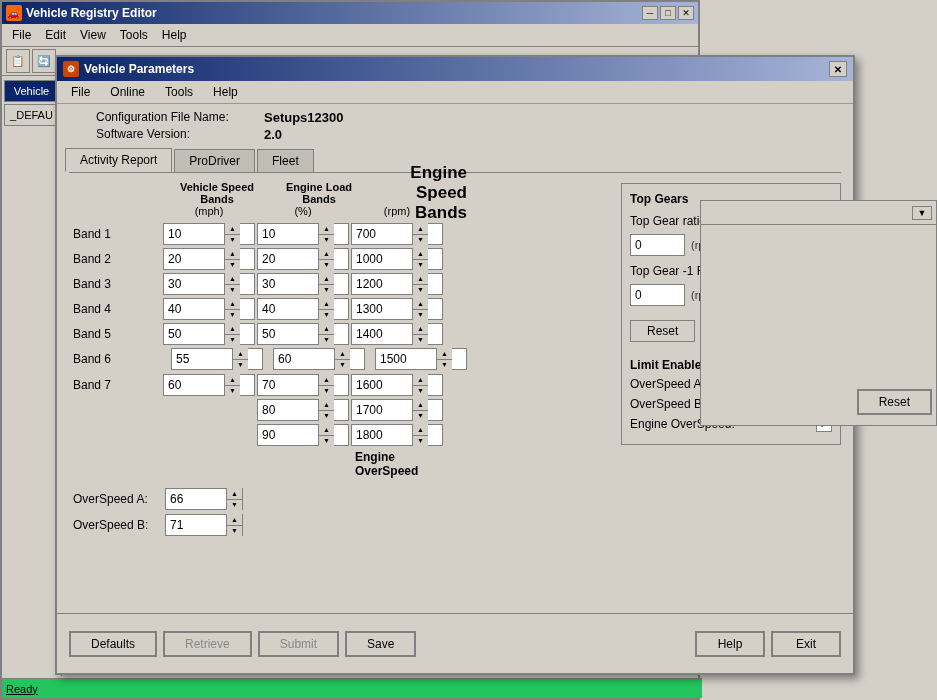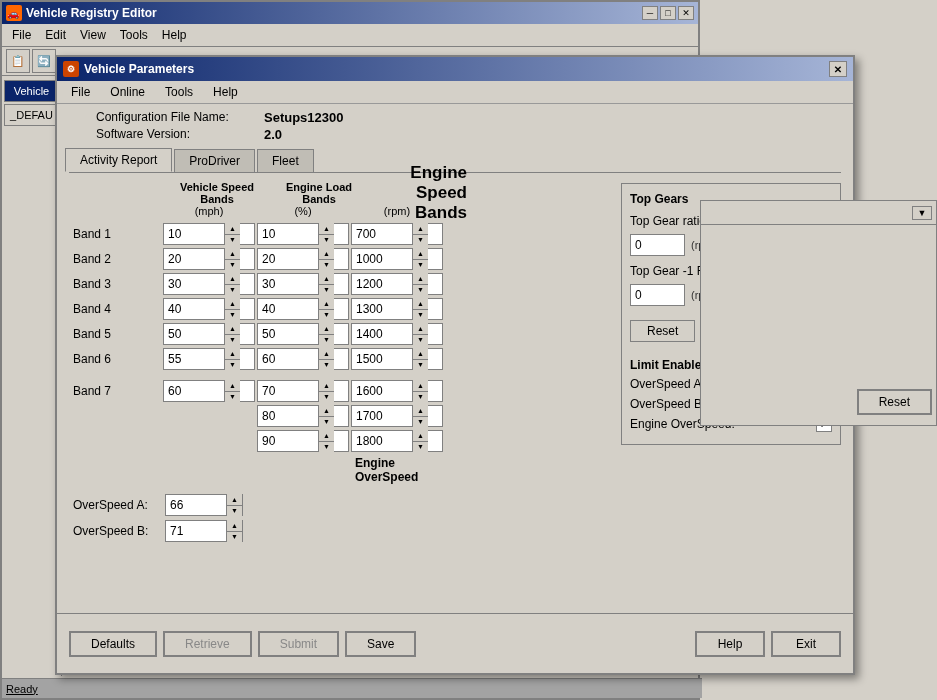--- a/index.html
+++ b/index.html
@@ -115,21 +115,21 @@
       background: #0a246a;
       color: white;
     }
 
     
     .status-bar {
       position: absolute;
       bottom: 0; left: 0;
       width: 700px;
       height: 20px;
-      background: #a3a3a3;
+      background: #22c55e;
       border-top: 1px solid #808080;
       display: flex;
       align-items: center;
       padding: 0 4px;
       font-size: 11px;
       text-decoration: underline;
     }
 
     .modal {
       position: absolute;
@@ -594,21 +594,21 @@
         </div>
       </div>
       <div class="spinner-group">
         <input class="spinner-input" value="1400" style="">
         <div class="spinner-btns">
           <button class="spin-btn">▲</button>
           <button class="spin-btn">▼</button>
         </div>
       </div>
     </div>
-          <div style="display: grid; grid-template-columns: 92px 92px 92px 92px; gap: 2px; margin-bottom: 10px; align-items: center;">
+          <div style="display: grid; grid-template-columns: 92px 92px 92px 92px; gap: 10px; margin-bottom: 4px; align-items: center;">
       <span style="font-size:12px; padding-left:4px;">Band 6</span>
       <div class="spinner-group">
         <input class="spinner-input" value="55" style="">
         <div class="spinner-btns">
           <button class="spin-btn">▲</button>
           <button class="spin-btn">▼</button>
         </div>
       </div>
       <div class="spinner-group">
         <input class="spinner-input" value="60" style="">

